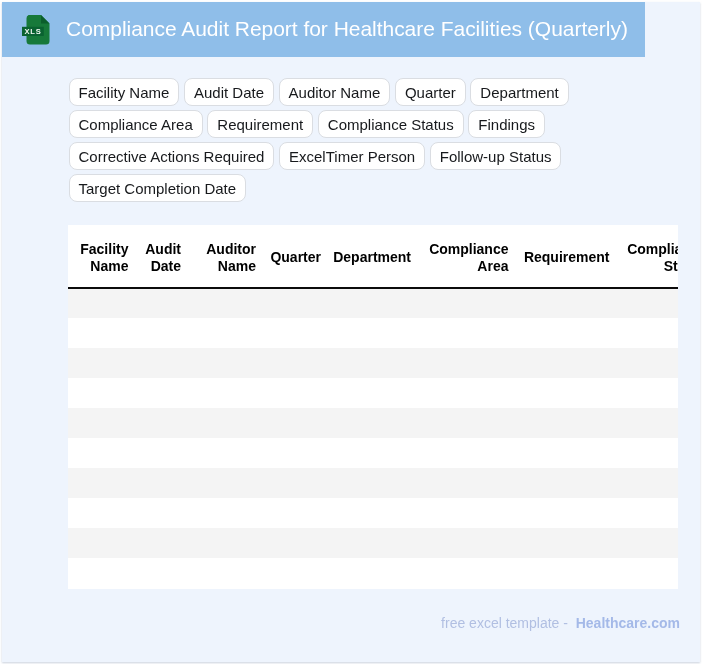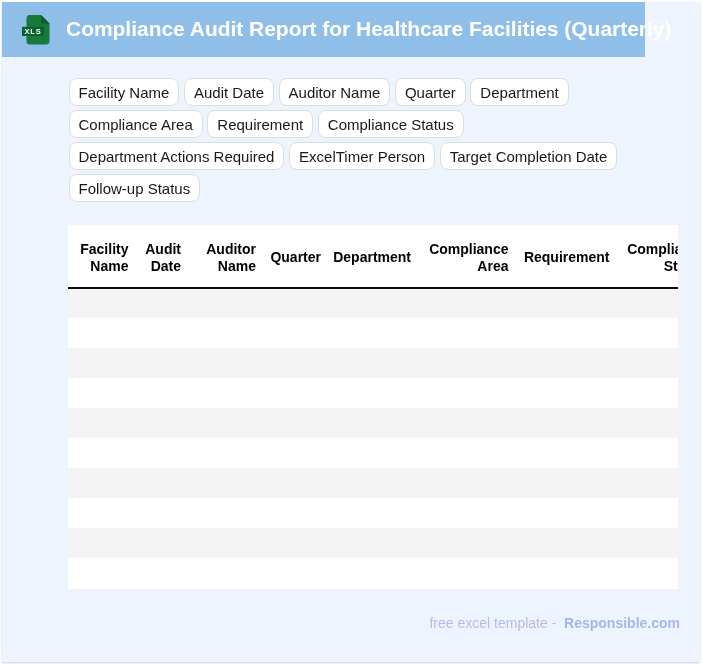--- a/index.html
+++ b/index.html
@@ -10,21 +10,21 @@
     box-shadow:0 1px 2px rgba(150,165,190,.5);
   }
   #hdr {
     position:absolute; left:0; top:0; width:643px; height:54.5px;
     background:#8fbee9;
     text-align:center;
   }
   #hdr svg { position:absolute; left:20px; top:11.5px; }
   #hdr h1 {
     position:absolute; left:64px; top:0; height:72px; line-height:54.5px;
-    font-size:21px; font-weight:700; color:#fff; letter-spacing:-0.03px;
+    font-size:21px; font-weight:400; color:#fff; letter-spacing:-0.03px;
     white-space:nowrap;
   }
   #chips {
     position:absolute; left:66.5px; top:76.3px; width:610px;
     display:flex; flex-wrap:wrap; gap:4px 4.6px;
   }
   .chip {
     height:28px; line-height:27px; padding:0 9px;
     background:#fff; border:1px solid #dadde2; border-radius:8px;
     font-size:15px; color:#17191c; white-space:nowrap;
@@ -62,24 +62,25 @@
 
   <div id="chips">
     <div class="chip">Facility Name</div>
     <div class="chip">Audit Date</div>
     <div class="chip">Auditor Name</div>
     <div class="chip">Quarter</div>
     <div class="chip">Department</div>
     <div class="chip">Compliance Area</div>
     <div class="chip">Requirement</div>
     <div class="chip">Compliance Status</div>
-    <div class="chip">Department Actions Required</div>
+    <div class="chip">Findings</div>
+    <div class="chip">Corrective Actions Required</div>
     <div class="chip">ExcelTimer Person</div>
+    <div class="chip">Follow-up Status</div>
     <div class="chip">Target Completion Date</div>
-    <div class="chip">Follow-up Status</div>
   </div>
 
   <div id="tablewrap">
     <table>
       <colgroup>
         <col style="width:70.5px">
           <col style="width:52.5px">
           <col style="width:75px">
           <col style="width:65px">
         <col style="width:90px">
@@ -127,14 +128,14 @@
         <tr class="g">
             <td colspan="8"></td>
           </tr>
         <tr>
             <td colspan="8"></td>
           </tr>
       </tbody>
     </table>
   </div>
 
-  <div id="footer">free excel template -&nbsp; <b>Responsible.com</b></div>
+  <div id="footer">free excel template -&nbsp; <b>Healthcare.com</b></div>
 </div>
 
 </body></html>

